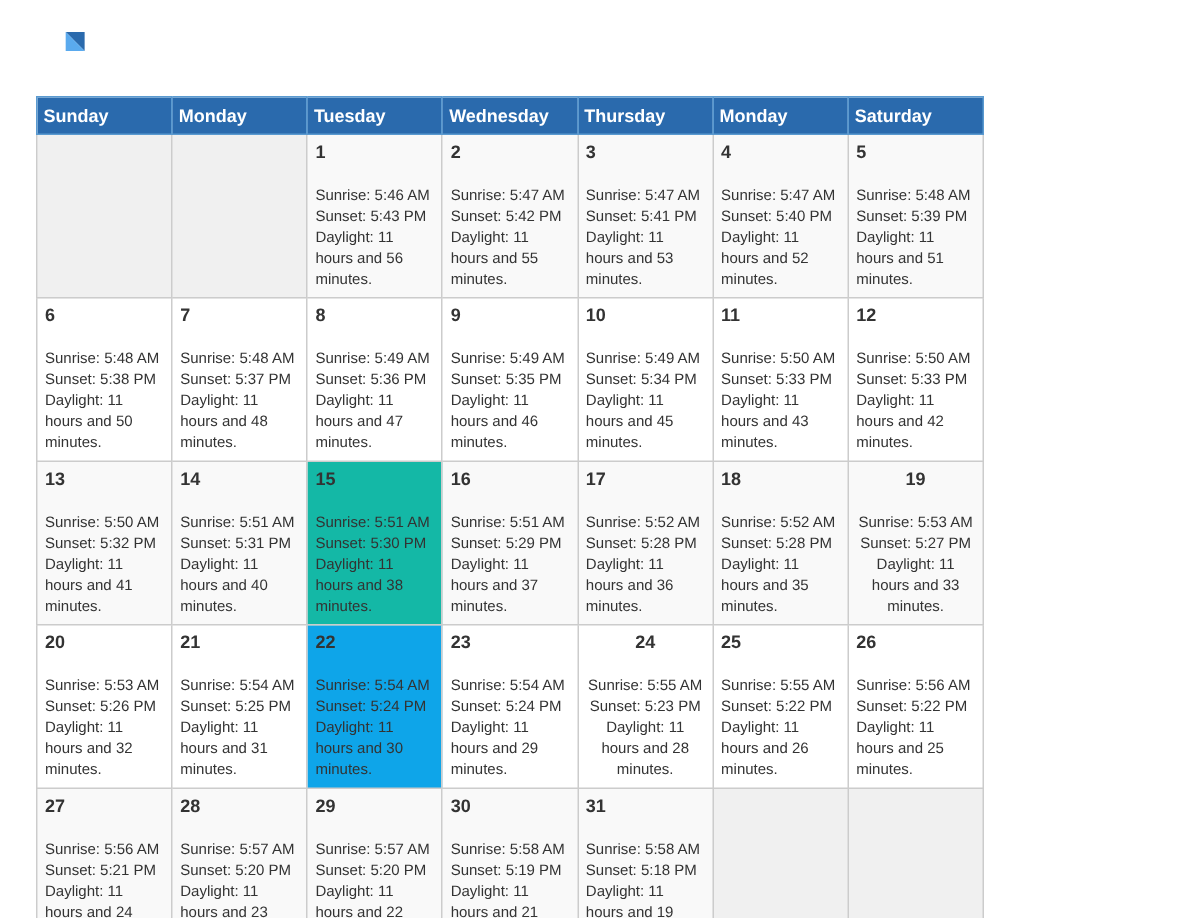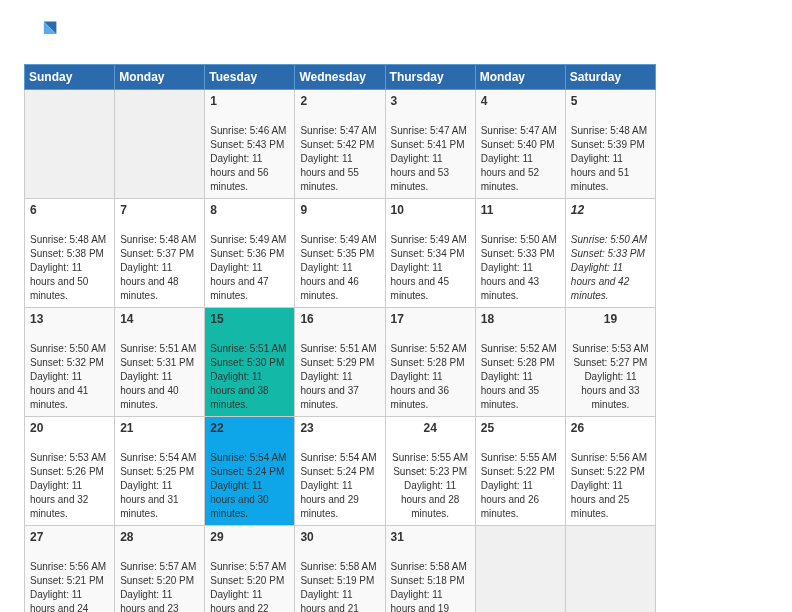--- a/index.html
+++ b/index.html
@@ -199,21 +199,21 @@
             <div class="cell-text" style="white-space: pre-line;">Sunrise: 5:49 AM
 Sunset: 5:34 PM
 Daylight: 11 hours and 45 minutes.</div>
           </td>
           <td style="background-color: rgb(255, 255, 255);">
             <span class="day-num">11</span>
             <div class="cell-text" style="white-space: pre-line;">Sunrise: 5:50 AM
 Sunset: 5:33 PM
 Daylight: 11 hours and 43 minutes.</div>
           </td>
-          <td style="background-color: rgb(255, 255, 255); font-style: italic;">
+          <td style="background-color: rgb(255, 255, 255);">
             <span class="day-num">12</span>
             <div class="cell-text" style="white-space: pre-line;">Sunrise: 5:50 AM
 Sunset: 5:33 PM
 Daylight: 11 hours and 42 minutes.</div>
           </td>
         </tr>
         <tr>
           <td style="background-color: rgb(249, 249, 249);">
             <span class="day-num">13</span>
             <div class="cell-text" style="white-space: pre-line;">Sunrise: 5:50 AM

